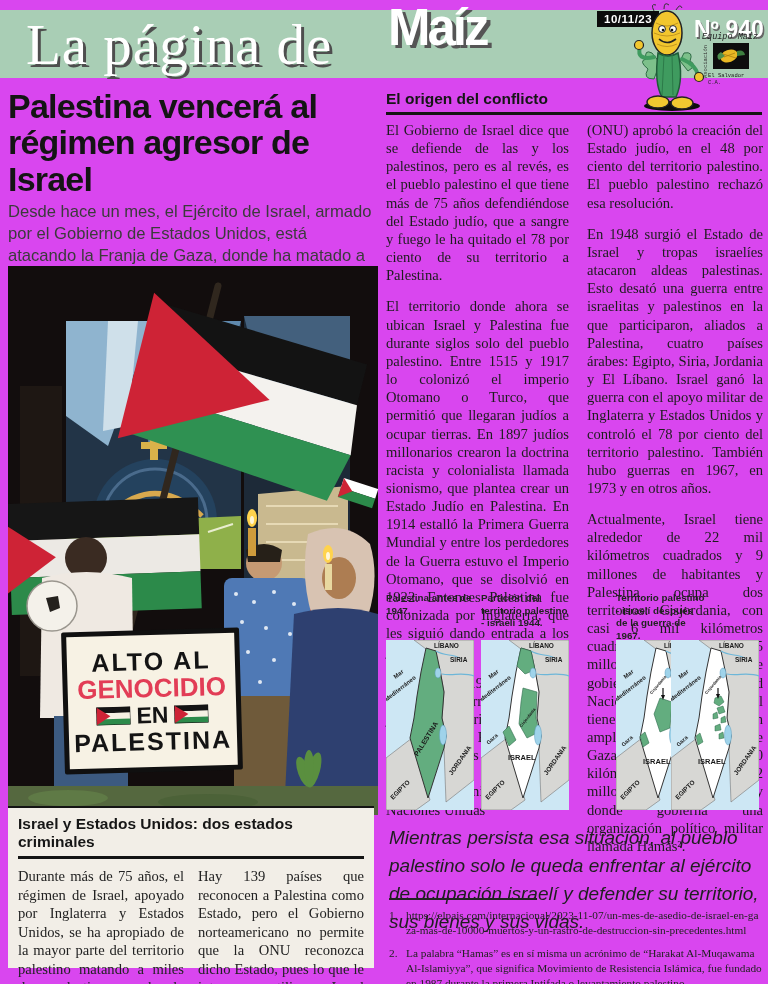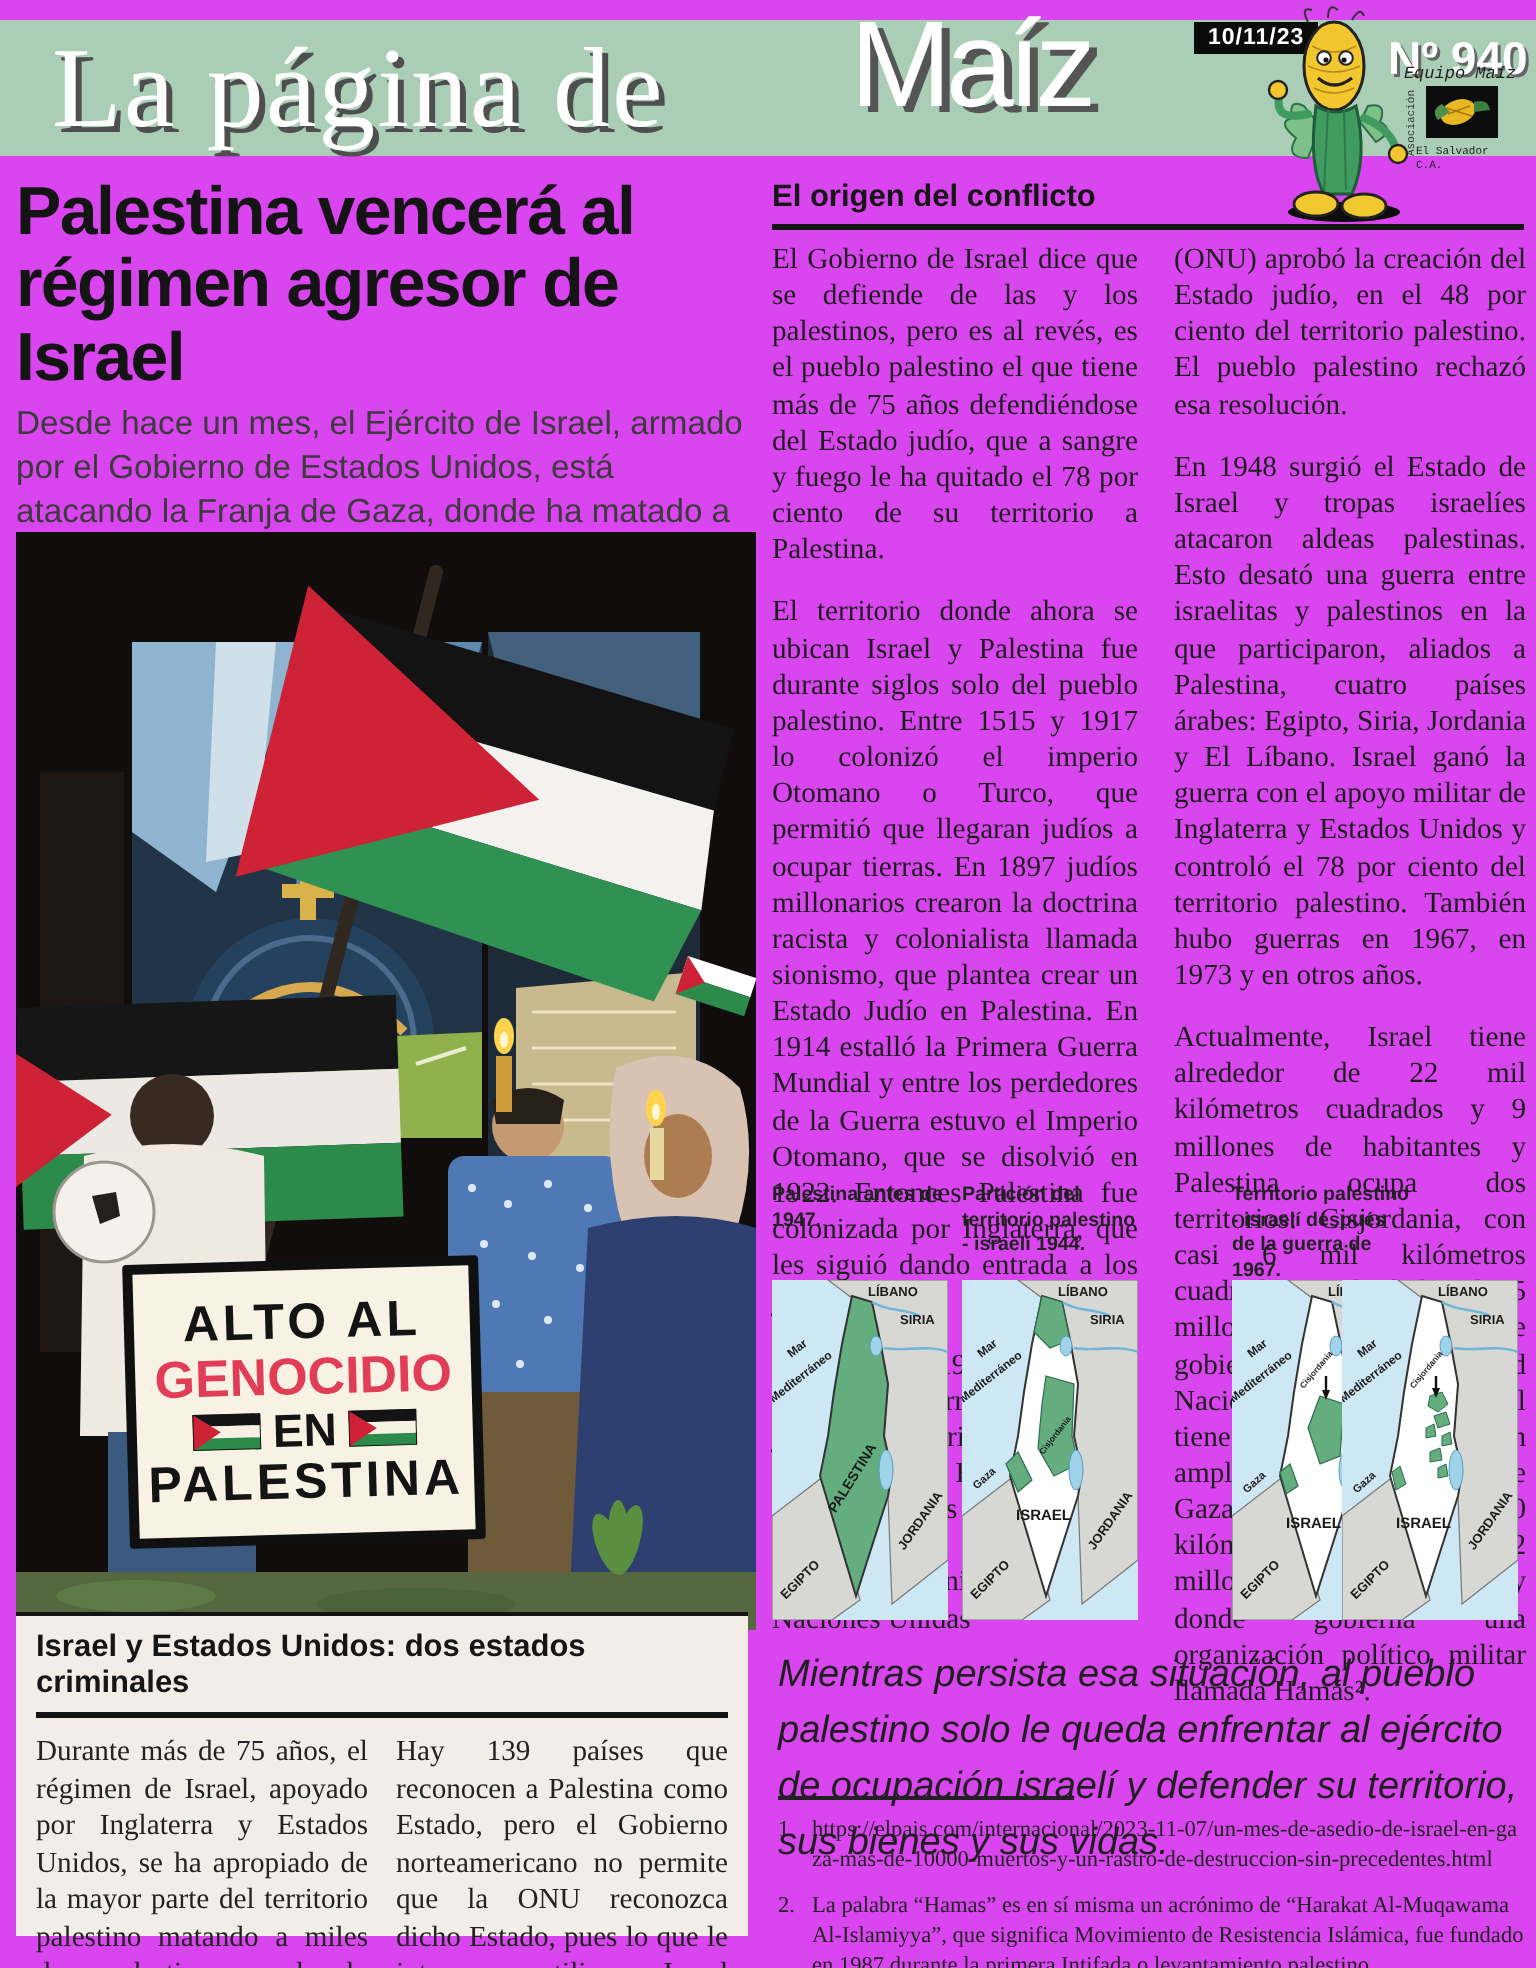--- a/index.html
+++ b/index.html
@@ -3,22 +3,22 @@
 <meta charset="utf-8">
 <style>
   html,body{margin:0;padding:0;background:#e8e8e8;}
   #page{position:relative;width:768px;height:984px;background:#d946ef;overflow:hidden;
         font-family:"Liberation Sans",sans-serif;color:#1a1a1a;margin:0 auto;}
 
   
   .band{position:absolute;left:0;top:10px;width:768px;height:68px;background:#a9ceb5;}
   .title-script{position:absolute;left:26px;top:12px;font-family:"Liberation Serif",serif;
     font-size:57px;font-weight:400;color:#fff;text-shadow:3px 3px 0 #4e4e4e;letter-spacing:1px;white-space:nowrap;}
-  .title-bold{position:absolute;left:388px;top:2px;font-size:61px;font-weight:400;color:#fff;
-    letter-spacing:-3px;text-shadow:4px 3px 0 #555;white-space:nowrap;line-height:1;margin-left:37px;}
+  .title-bold{position:absolute;left:388px;top:2px;font-size:51px;font-weight:700;color:#fff;
+    letter-spacing:-3px;text-shadow:4px 3px 0 #555;white-space:nowrap;line-height:1;}
   .date-badge{position:absolute;left:597px;top:11px;background:#0b0b0b;color:#fff;
     font-size:11.5px;font-weight:bold;padding:2px 7px;letter-spacing:0.5px;}
   .issue{position:absolute;left:694px;top:16px;font-size:23px;font-weight:900;color:#fff;
     text-shadow:1.5px 1.5px 0 #666;white-space:nowrap;}
   .logo{position:absolute;left:700px;top:32px;width:60px;height:52px;font-family:Liberation Mono, monospace;}
   .logo .ln{font-style:italic;font-size:8.5px;color:#222;text-align:center;}
   .logo .sq{position:absolute;left:13px;top:11px;width:36px;height:26px;background:#0d0d0d;}
   .logo .assoc{position:absolute;left:-11px;top:26px;transform:rotate(-90deg);font-size:5.5px;color:#333;}
   .logo .pais{position:absolute;left:8px;top:40px;font-size:5.5px;color:#222;}
   .mascot{position:absolute;left:626px;top:3px;width:88px;height:110px;}

